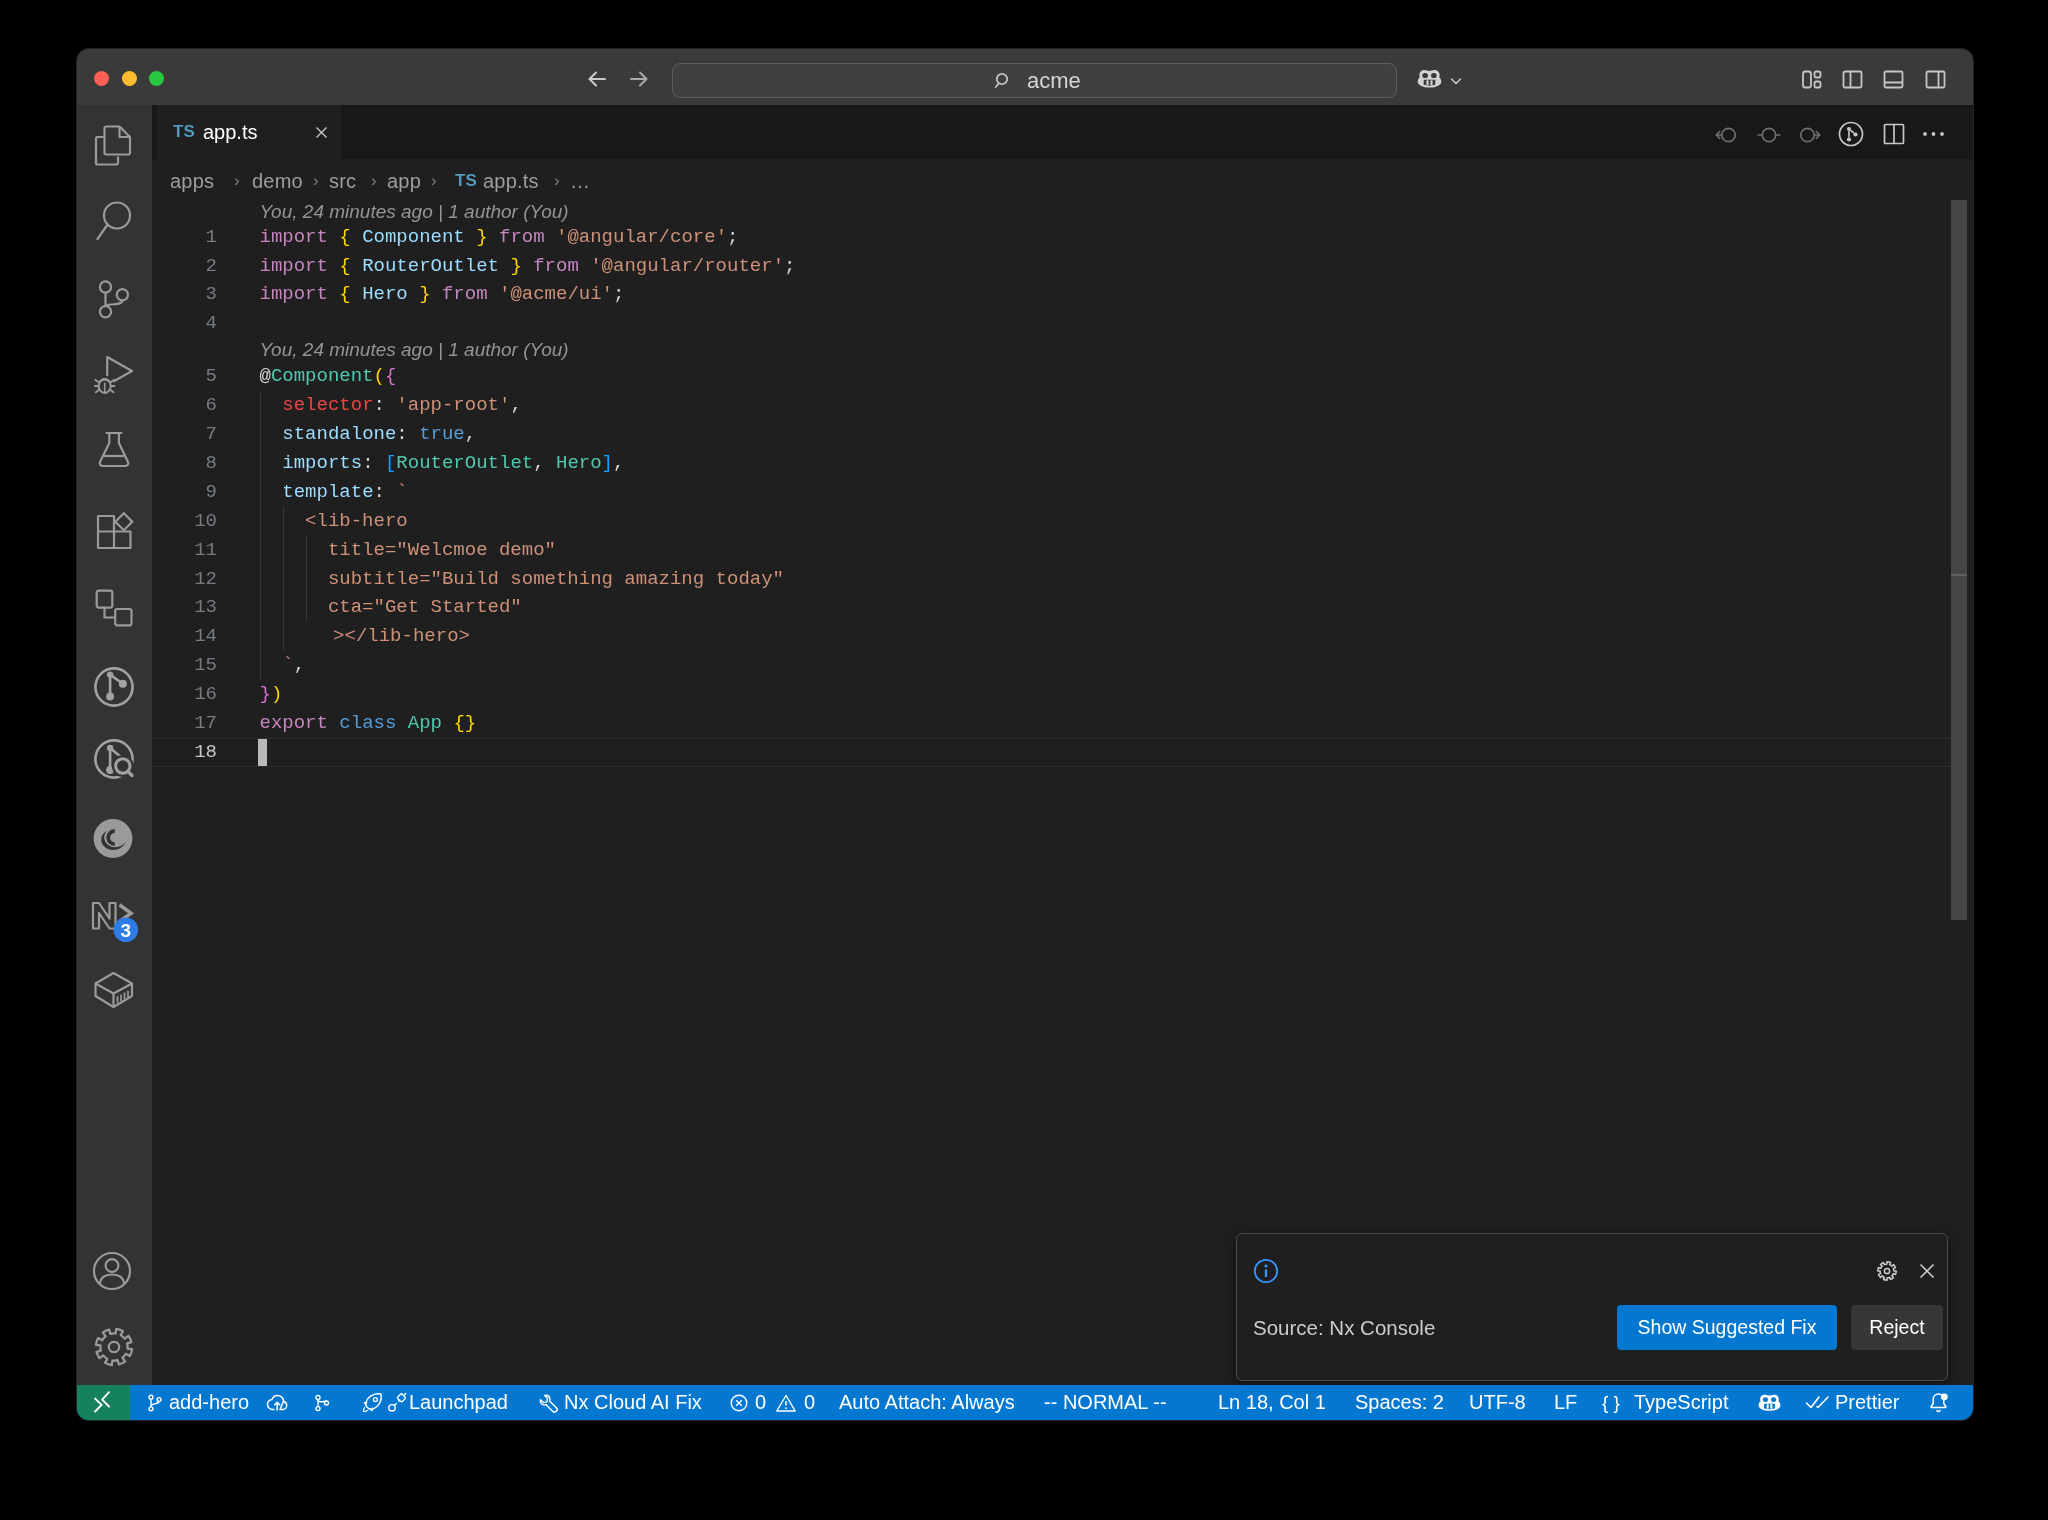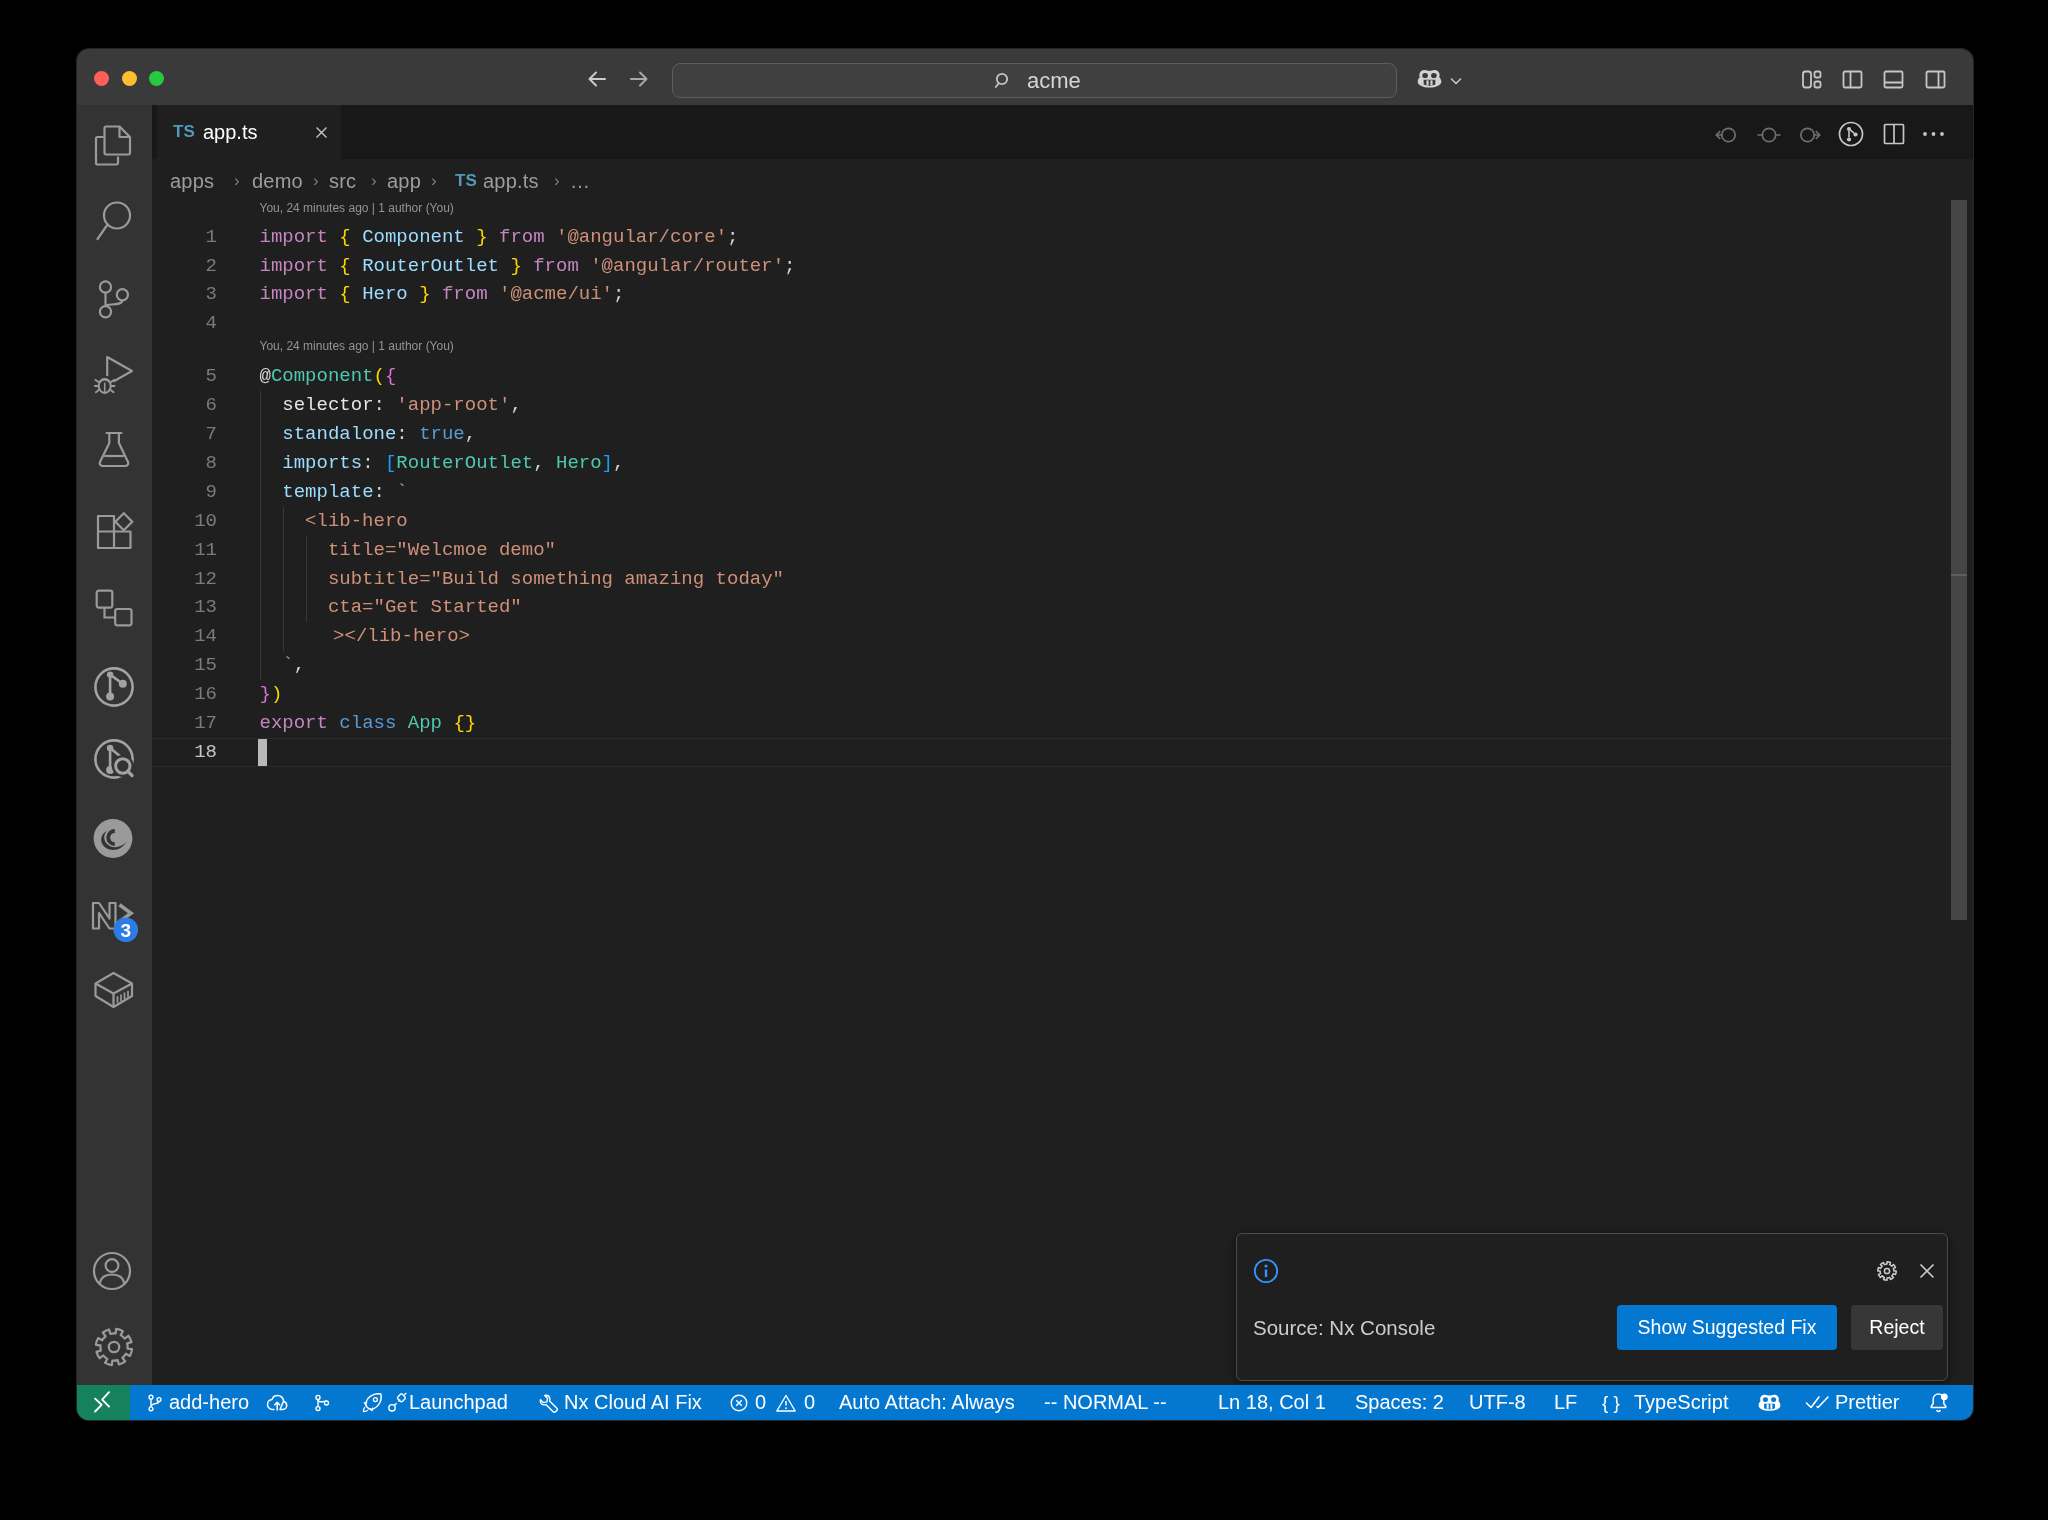--- a/index.html
+++ b/index.html
@@ -16,21 +16,21 @@
   color:#9d9d9d; font-size:19px; }
 #statusbar { left:0; top:1336px; width:1896px; height:35px; background:#0478d1; }
 #remote { left:0; top:1336px; width:53px; height:35px; background:#16825d; }
 .tl { width:15px; height:15px; border-radius:50%; top:21.5px; }
 .sbitem { position:absolute; top:1336px; height:35px; line-height:35px; color:#fff;
   font-size:20px; white-space:pre; }
 .cl { position:absolute; left:182.5px; font-family:"Liberation Mono", monospace;
   font-size:19px; white-space:pre; color:#d4d4d4; }
 .lnum { position:absolute; left:75px; width:65px; text-align:right;
   font-family:"Liberation Mono", monospace; font-size:19px; color:#777c82; }
-.lens { position:absolute; left:182.5px; color:#949494; font-size:12px; }
+.lens { position:absolute; left:182.5px; color:#949494; font-size:19px;font-style:italic; }
 .guide { position:absolute; width:1px; background:#383838; }
 svg { display:block; }
 </style></head>
 <body>
 <div id="win">
     <div id="titlebar" class="abs"></div>
     <div class="abs tl" style="left:17.0px;background:#ff5f57"></div>
     <div class="abs tl" style="left:44.5px;background:#febc2e"></div>
     <div class="abs tl" style="left:71.5px;background:#28c840"></div>
     <svg class="abs" style="left:507px;top:17px" width="26" height="26" viewBox="0 0 26 26">
@@ -211,21 +211,21 @@
 <div class="lnum" style="top:173.6px;height:28.9px;line-height:28.9px;color:#777c82">1</div>
 <div class="cl" style="top:173.6px;height:28.9px;line-height:28.9px;"><span style="color:#C586C0">import</span><span style="color:#D4D4D4"> </span><span style="color:#FFD700">{</span><span style="color:#D4D4D4"> </span><span style="color:#9CDCFE">Component</span><span style="color:#D4D4D4"> </span><span style="color:#FFD700">}</span><span style="color:#D4D4D4"> </span><span style="color:#C586C0">from</span><span style="color:#D4D4D4"> </span><span style="color:#CE9178">'@angular/core'</span><span style="color:#D4D4D4">;</span></div>
 <div class="lnum" style="top:202.5px;height:28.9px;line-height:28.9px;color:#777c82">2</div>
 <div class="cl" style="top:202.5px;height:28.9px;line-height:28.9px;"><span style="color:#C586C0">import</span><span style="color:#D4D4D4"> </span><span style="color:#FFD700">{</span><span style="color:#D4D4D4"> </span><span style="color:#9CDCFE">RouterOutlet</span><span style="color:#D4D4D4"> </span><span style="color:#FFD700">}</span><span style="color:#D4D4D4"> </span><span style="color:#C586C0">from</span><span style="color:#D4D4D4"> </span><span style="color:#CE9178">'@angular/router'</span><span style="color:#D4D4D4">;</span></div>
 <div class="lnum" style="top:231.4px;height:28.9px;line-height:28.9px;color:#777c82">3</div>
 <div class="cl" style="top:231.4px;height:28.9px;line-height:28.9px;"><span style="color:#C586C0">import</span><span style="color:#D4D4D4"> </span><span style="color:#FFD700">{</span><span style="color:#D4D4D4"> </span><span style="color:#9CDCFE">Hero</span><span style="color:#D4D4D4"> </span><span style="color:#FFD700">}</span><span style="color:#D4D4D4"> </span><span style="color:#C586C0">from</span><span style="color:#D4D4D4"> </span><span style="color:#CE9178">'@acme/ui'</span><span style="color:#D4D4D4">;</span></div>
 <div class="lnum" style="top:260.2px;height:28.9px;line-height:28.9px;color:#777c82">4</div>
 <div class="lnum" style="top:313.2px;height:28.9px;line-height:28.9px;color:#777c82">5</div>
 <div class="cl" style="top:313.2px;height:28.9px;line-height:28.9px;"><span style="color:#D4D4D4">@</span><span style="color:#4EC9B0">Component</span><span style="color:#FFD700">(</span><span style="color:#DA70D6">{</span></div>
 <div class="lnum" style="top:342.1px;height:28.9px;line-height:28.9px;color:#777c82">6</div>
-<div class="cl" style="top:342.1px;height:28.9px;line-height:28.9px;"><span style="color:#D4D4D4">  </span><span style="color:#e5e5e5">selector</span><span style="color:#D4D4D4">: </span><span style="color:#CE9178">'app-root'</span><span style="color:#D4D4D4">,</span></div>
+<div class="cl" style="top:342.1px;height:28.9px;line-height:28.9px;"><span style="color:#D4D4D4">  </span><span style="color:#ef4444">selector</span><span style="color:#D4D4D4">: </span><span style="color:#CE9178">'app-root'</span><span style="color:#D4D4D4">,</span></div>
 <div class="lnum" style="top:371.1px;height:28.9px;line-height:28.9px;color:#777c82">7</div>
 <div class="cl" style="top:371.1px;height:28.9px;line-height:28.9px;"><span style="color:#D4D4D4">  </span><span style="color:#9CDCFE">standalone</span><span style="color:#D4D4D4">: </span><span style="color:#569CD6">true</span><span style="color:#D4D4D4">,</span></div>
 <div class="lnum" style="top:399.9px;height:28.9px;line-height:28.9px;color:#777c82">8</div>
 <div class="cl" style="top:399.9px;height:28.9px;line-height:28.9px;"><span style="color:#D4D4D4">  </span><span style="color:#9CDCFE">imports</span><span style="color:#D4D4D4">: </span><span style="color:#179FFF">[</span><span style="color:#4EC9B0">RouterOutlet</span><span style="color:#D4D4D4">, </span><span style="color:#4EC9B0">Hero</span><span style="color:#179FFF">]</span><span style="color:#D4D4D4">,</span></div>
 <div class="lnum" style="top:428.8px;height:28.9px;line-height:28.9px;color:#777c82">9</div>
 <div class="cl" style="top:428.8px;height:28.9px;line-height:28.9px;"><span style="color:#D4D4D4">  </span><span style="color:#9CDCFE">template</span><span style="color:#D4D4D4">: </span><span style="color:#CE9178">`</span></div>
 <div class="lnum" style="top:457.8px;height:28.9px;line-height:28.9px;color:#777c82">10</div>
 <div class="cl" style="top:457.8px;height:28.9px;line-height:28.9px;"><span style="color:#CE9178">    &lt;lib-hero</span></div>
 <div class="lnum" style="top:486.6px;height:28.9px;line-height:28.9px;color:#777c82">11</div>
 <div class="cl" style="top:486.6px;height:28.9px;line-height:28.9px;"><span style="color:#CE9178">      title="Welcmoe demo"</span></div>

